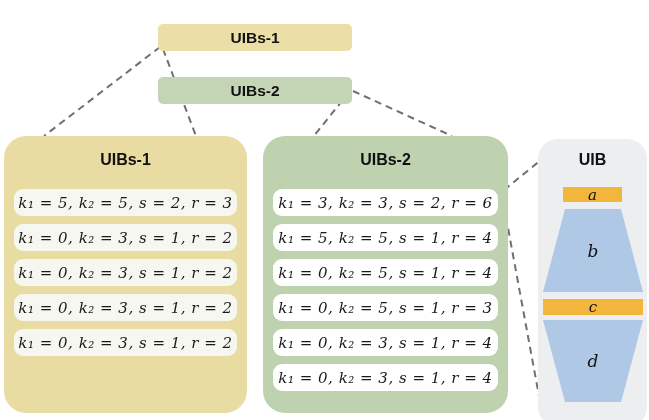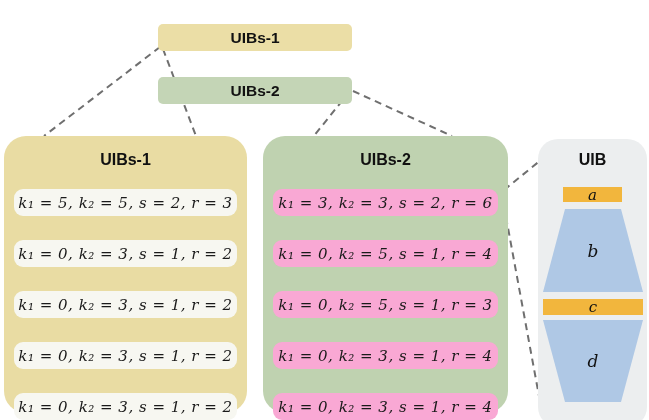--- a/index.html
+++ b/index.html
@@ -21,29 +21,29 @@
     position:absolute; top:136px; height:277px; z-index:2; box-sizing:border-box;
     border-radius:22px; padding:14px 10px 0 10px;
     display:flex; flex-direction:column;
   }
   .panel-yellow { left:4px;   width:243px; background:#E9DCA3; }
   .panel-green  { left:263px; width:245px; background:#BFD2B0; }
   .panel-title {
     text-align:center; font-size:16px; font-weight:600; line-height:19px;
     margin-bottom:20px; flex:0 0 auto;
   }
-  .rows { display:flex; flex-direction:column; gap:24px; }
+  .rows { display:flex; flex-direction:column; gap:8px; }
   .row {
     height:27px; border-radius:9px; flex:0 0 auto;
     display:flex; align-items:center; justify-content:center;
     font-family:"DejaVu Serif", serif; font-style:italic;
     font-size:15px; letter-spacing:0.5px; color:#1a1a1a; white-space:nowrap;
   }
   .panel-yellow .row { background:#F7F7F1; }
-  .panel-green  .row { background:#f9a8d4; }
+  .panel-green  .row { background:#ffffff; }
 
   .panel-uib {
     position:absolute; left:538px; top:139px; width:109px; height:288px; z-index:2;
     background:#ECEEEF; border-radius:20px;
   }
   .uib-title {
     position:absolute; top:12px; left:0; width:100%; text-align:center;
     font-size:16px; font-weight:600;
   }
   .blk { position:absolute; display:flex; align-items:center; justify-content:center;
@@ -84,20 +84,21 @@
       <div class="row">k₁ = 0, k₂ = 3, s = 1, r = 2</div>
       <div class="row">k₁ = 0, k₂ = 3, s = 1, r = 2</div>
       <div class="row">k₁ = 0, k₂ = 3, s = 1, r = 2</div>
     </div>
   </div>
 
   <div class="panel panel-green">
     <div class="panel-title">UIBs-2</div>
     <div class="rows">
       <div class="row">k₁ = 3, k₂ = 3, s = 2, r = 6</div>
+      <div class="row">k₁ = 5, k₂ = 5, s = 1, r = 4</div>
       <div class="row">k₁ = 0, k₂ = 5, s = 1, r = 4</div>
       <div class="row">k₁ = 0, k₂ = 5, s = 1, r = 3</div>
       <div class="row">k₁ = 0, k₂ = 3, s = 1, r = 4</div>
       <div class="row">k₁ = 0, k₂ = 3, s = 1, r = 4</div>
     </div>
   </div>
 
   <div class="panel-uib">
     <div class="uib-title">UIB</div>
     <div class="blk blk-a">

